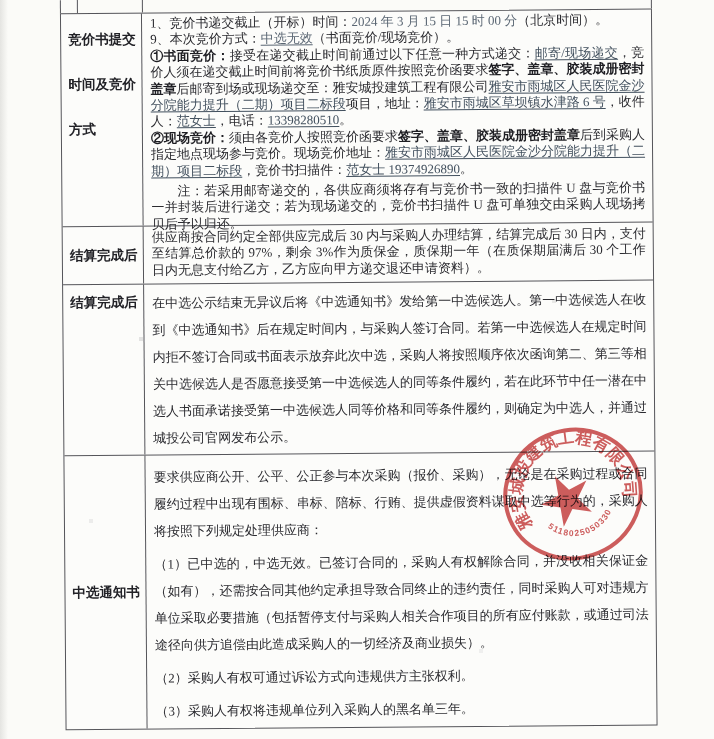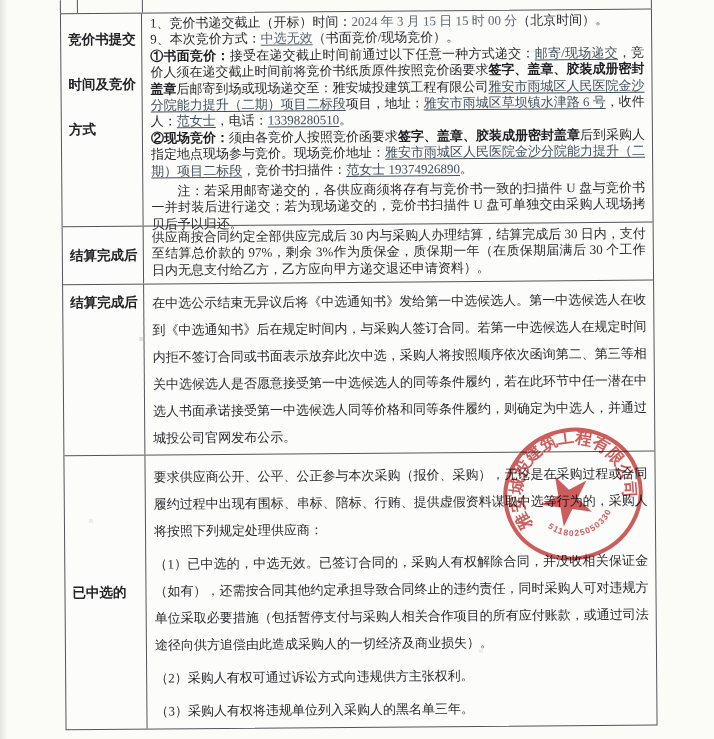--- a/index.html
+++ b/index.html
@@ -101,21 +101,21 @@
         <div class="row loose">
           <div class="label-cell lab-top">
             <span>结算完成后</span>
           </div>
           <div class="content-cell">
             <div class="para"><span>在中选公示结束无异议后将《中选通知书》发给第一中选候选人。第一中选候选人在收到《中选通知书》后在规定时间内，与采购人签订合同。若第一中选候选人在规定时间内拒不签订合同或书面表示放弃此次中选，采购人将按照顺序依次函询第二、第三等相关中选候选人是否愿意接受第一中选候选人的同等条件履约，若在此环节中任一潜在中选人书面承诺接受第一中选候选人同等价格和同等条件履约，则确定为中选人，并通过城投公司官网发布公示。</span></div>
           </div>
         </div>
         <div class="row loose">
           <div class="label-cell lab-center">
-            <span>已中选的</span>
+            <span>中选通知书</span>
           </div>
           <div class="content-cell">
             <div class="para"><span>要求供应商公开、公平、公正参与本次采购（报价、采购），无论是在采购过程或合同履约过程中出现有围标、串标、陪标、行贿、提供虚假资料谋取中选等行为的，采购人将按照下列规定处理供应商：</span></div>
             <div class="para"><span>（1）已中选的，中选无效。已签订合同的，采购人有权解除合同，并没收相关保证金（如有），还需按合同其他约定承担导致合同终止的违约责任，同时采购人可对违规方单位采取必要措施（包括暂停支付与采购人相关合作项目的所有应付账款，或通过司法途径向供方追偿由此造成采购人的一切经济及商业损失）。</span></div>
             <div class="para"><span>（2）采购人有权可通过诉讼方式向违规供方主张权利。</span></div>
             <div class="para"><span>（3）采购人有权将违规单位列入采购人的黑名单三年。</span></div>
           </div>
         </div>
       </div>
   </div>

